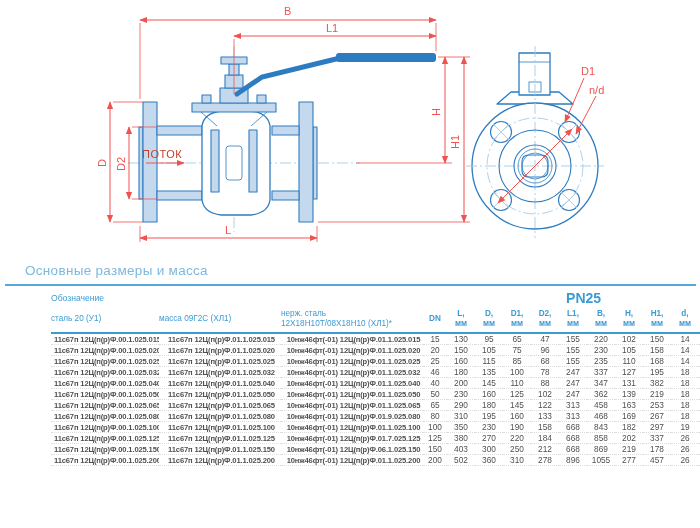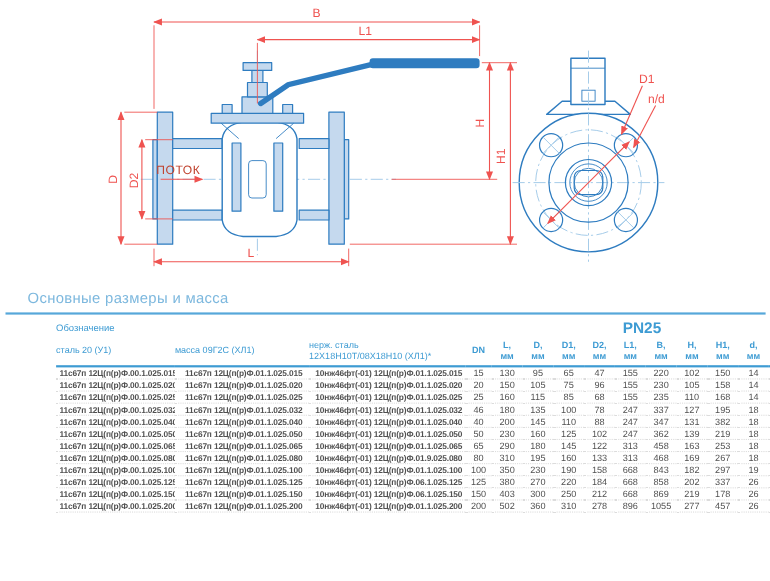--- a/index.html
+++ b/index.html
@@ -385,21 +385,21 @@
           <td>843</td>
           <td>182</td>
           <td>297</td>
           <td>19</td>
           <td>8</td>
           <td>23,0</td>
         </tr>
         <tr>
           <td class="des">11с67п 12Ц(п(р)Ф.00.1.025.125</td>
           <td class="des">11с67п 12Ц(п(р)Ф.01.1.025.125</td>
-          <td class="des">10нж46фт(-01) 12Ц(п(р)Ф.06.1.025.125</td>
+          <td class="des">10нж46фт(-01) 12Ц(п(р)Ф.01.7.025.125</td>
           <td>125</td>
           <td>380</td>
           <td>270</td>
           <td>220</td>
           <td>184</td>
           <td>668</td>
           <td>858</td>
           <td>202</td>
           <td>337</td>
           <td>26</td>

